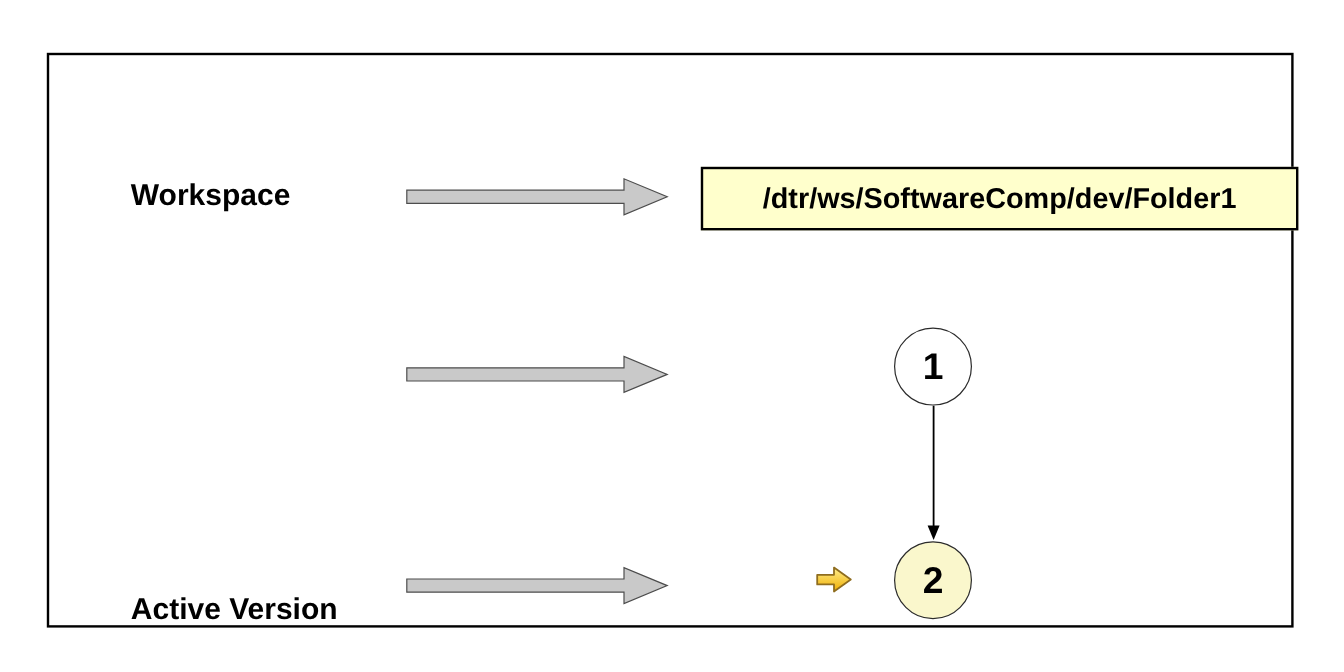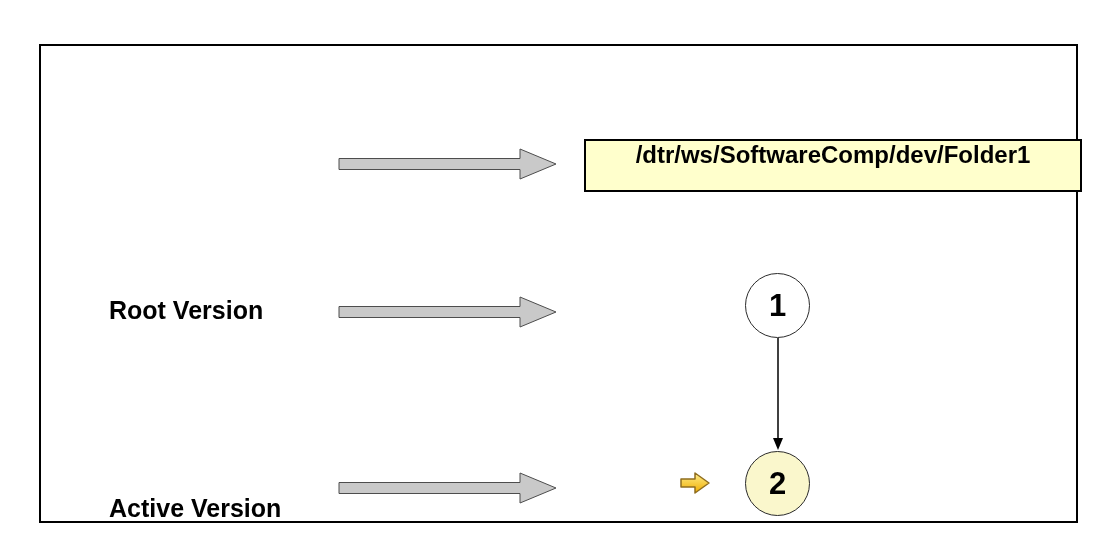--- a/index.html
+++ b/index.html
@@ -37,20 +37,21 @@
   .fa1 { top: 101px; }
   .fa2 { top: 249px; }
   .fa3 { top: 425px; }
   .path-box {
     position: absolute;
     left: 543px; top: 93px;
     width: 494px; height: 49px;
     background: #FFFFCC;
     border: 2px solid #000000;
     display: flex;
+    align-items: center;
     justify-content: center;
   }
   .path-text {
     font-weight: bold;
     font-size: 24px;
     color: #000000;
     white-space: nowrap;
   }
   .node {
     position: absolute;
@@ -76,30 +77,30 @@
     position: absolute;
     left: 637px; top: 424px;
   }
 </style>
 </head>
 <body>
 
 <div class="canvas">
   <div class="frame">
 
+    <div class="row-label lbl1">Workspace</div>
 
     <svg class="flow-arrow fa1" width="220" height="34" viewBox="0 0 220 34">
       <polygon points="1,11.5 182,11.5 182,2 218,17 182,32 182,22.5 1,22.5" fill="#C9C9C9" stroke="#4D4D4D" stroke-width="1"></polygon>
     </svg>
 
     <div class="path-box">
       <span class="path-text">/dtr/ws/SoftwareComp/dev/Folder1</span>
     </div>
 
-    <div class="row-label lbl2">Root Version</div>
 
     <svg class="flow-arrow fa2" width="220" height="34" viewBox="0 0 220 34">
       <polygon points="1,11.5 182,11.5 182,2 218,17 182,32 182,22.5 1,22.5" fill="#C9C9C9" stroke="#4D4D4D" stroke-width="1"></polygon>
     </svg>
 
     <div class="node node-root">
       <span class="node-num">1</span>
     </div>
 
     <svg class="connector" width="24" height="114" viewBox="0 0 24 114">

